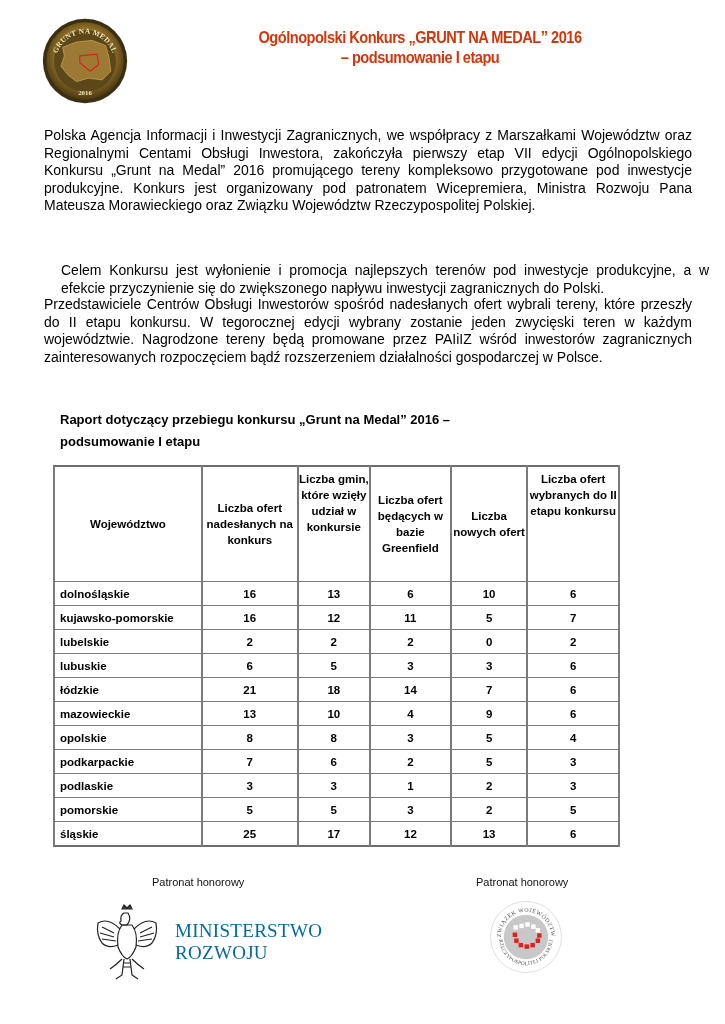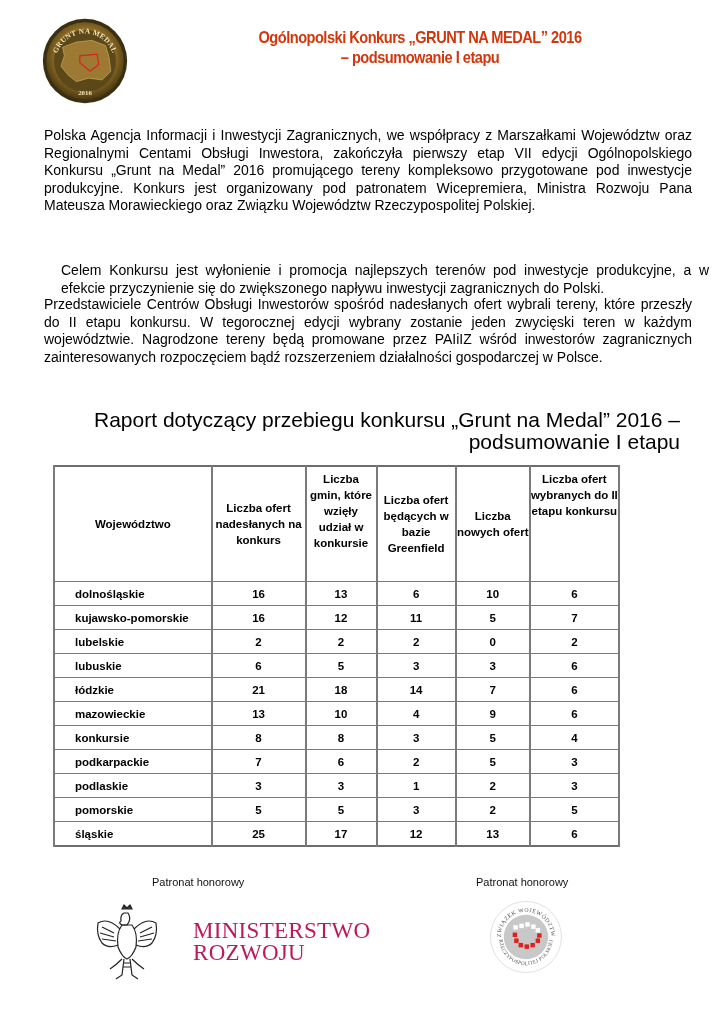--- a/index.html
+++ b/index.html
@@ -7,41 +7,41 @@
 
   .logo { position: absolute; left: 42px; top: 18px; width: 86px; height: 86px; }
 
   .header-title { position: absolute; left: 230px; top: 28px; width: 380px; text-align: center; color: #d2360c; font-family: "Liberation Sans", sans-serif; font-weight: bold; font-size: 17px; line-height: 20px; letter-spacing: -0.6px; transform: scaleX(0.86); transform-origin: center top; }
 
   .intro { position: absolute; left: 44px; width: 648px; font-size: 14px; line-height: 17.5px; text-align: justify; }
   .p1 { top: 127px; }
   .p2 { top: 245px; }
   .p3 { top: 296px; }
 
-  .report-title { position: absolute; left: 60px; top: 409px; width: 620px; text-align: right; font-weight: normal; font-size: 21px; line-height: 22px; }
+  .report-title { position: absolute; left: 60px; top: 409px; width: 620px; text-align: left; font-weight: bold; font-size: 13px; line-height: 22px; }
 
   table.results { position: absolute; left: 53px; top: 465px; width: 567px; border-collapse: collapse; border: 2px solid #6d6d6d; font-size: 11.5px; font-weight: bold; }
   table.results th, table.results td { border: 1px solid #7a7a7a; border-left-width: 2px; border-right-width: 2px; padding: 0; }
   table.results th { height: 110px; text-align: center; vertical-align: middle; font-size: 11.5px; line-height: 16px; }
   table.results th.top { vertical-align: top; padding-top: 4px; }
   table.results td { height: 23px; text-align: center; }
-  table.results td.name { text-align: left; padding-left: 20px; }
+  table.results td.name { text-align: left; padding-left: 5px; }
   .col0 { width: 144px; }
   .col1 { width: 95px; }
   .col2 { width: 71px; }
   .col3 { width: 80px; }
   .col4 { width: 76px; }
   .col5 { width: 91px; }
 
   .patron-label { position: absolute; top: 876px; font-family: Liberation Sans, sans-serif; font-size: 11px; color: #111; }
   .patron-left { left: 152px; }
   .patron-right { left: 476px; }
 
   .eagle { position: absolute; left: 94px; top: 903px; width: 66px; height: 80px; }
-  .ministry { position: absolute; left: 175px; top: 920px; font-family: "Liberation Serif", serif; font-size: 23px; line-height: 22px; color: #be185d; letter-spacing: 0.3px; margin-left: 18px; }
+  .ministry { position: absolute; left: 175px; top: 920px; font-family: "Liberation Serif", serif; font-size: 19px; line-height: 22px; color: #0369a1; letter-spacing: 0.3px; }
 
   .zwp-logo { position: absolute; left: 489px; top: 900px; width: 74px; height: 74px; }
 </style>
 </head>
 <body>
 
 <svg class="logo" viewBox="0 0 100 100">
   <defs>
     <radialGradient id="goldg" cx="50%" cy="45%" r="55%">
       <stop offset="0%" stop-color="#b89449"></stop>
@@ -129,21 +129,21 @@
       </tr>
       <tr>
         <td class="col0 name">mazowieckie</td>
         <td class="col1">13</td>
         <td class="col2">10</td>
         <td class="col3">4</td>
         <td class="col4">9</td>
         <td class="col5">6</td>
       </tr>
       <tr>
-        <td class="col0 name">konkursie</td>
+        <td class="col0 name">opolskie</td>
         <td class="col1">8</td>
         <td class="col2">8</td>
         <td class="col3">3</td>
         <td class="col4">5</td>
         <td class="col5">4</td>
       </tr>
       <tr>
         <td class="col0 name">podkarpackie</td>
         <td class="col1">7</td>
         <td class="col2">6</td>

